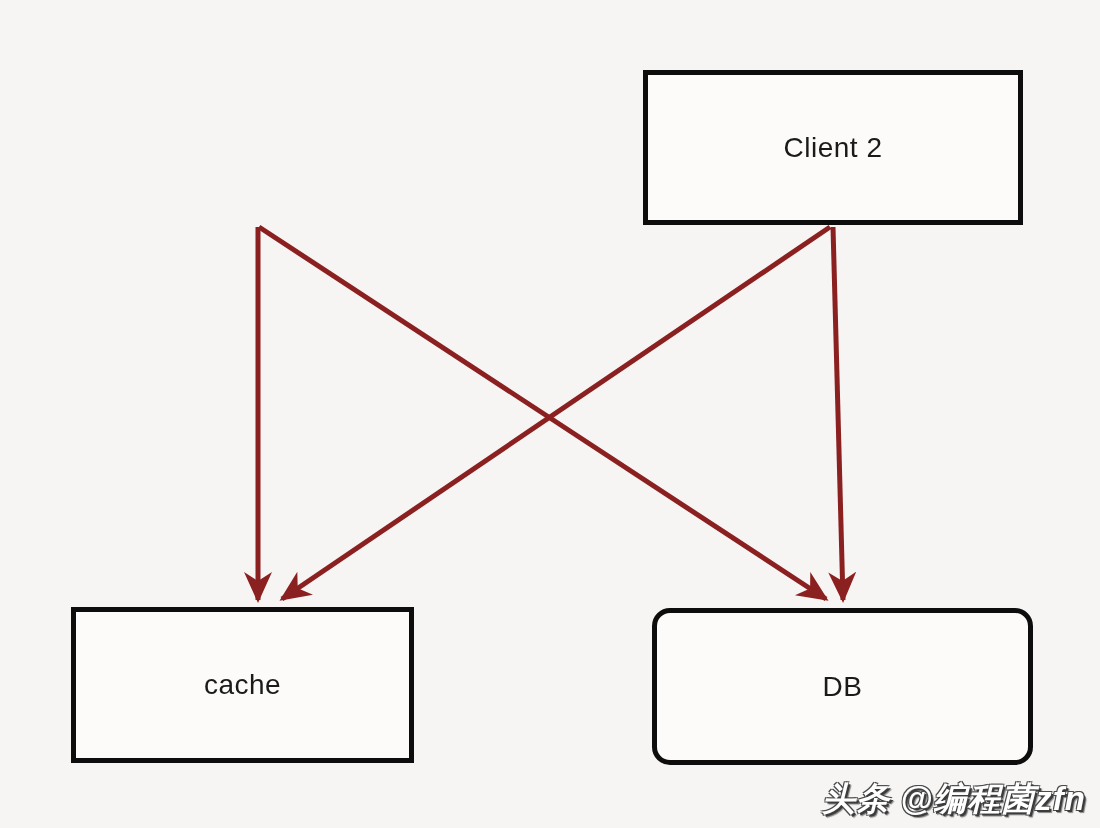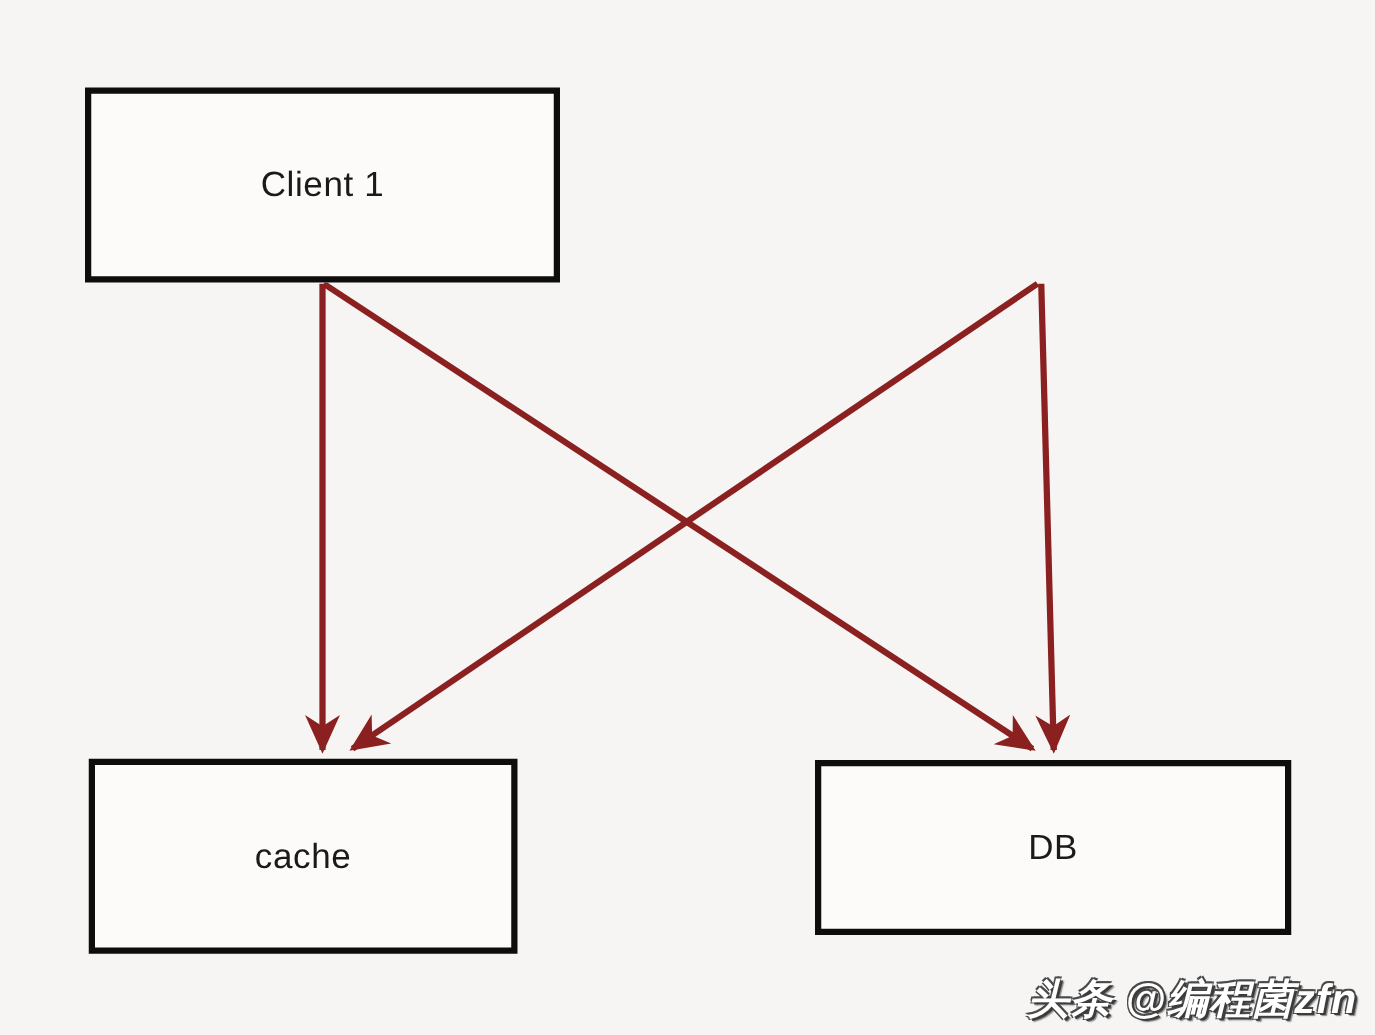--- a/index.html
+++ b/index.html
@@ -29,21 +29,21 @@
     align-items: center;
     justify-content: center;
     font-size: 28px;
     letter-spacing: 0.5px;
     color: #1a1a1a;
     z-index: 2;
   }
   .node-client1 { left: 68px;  top: 70px;  width: 380px; height: 156px; }
   .node-client2 { left: 643px; top: 70px;  width: 380px; height: 155px; }
   .node-cache   { left: 71px;  top: 607px; width: 343px; height: 156px; }
-  .node-db      { left: 652px; top: 608px; width: 381px; height: 140px; }
+  .node-db      { left: 652px; top: 608px; width: 381px; height: 157px; border-radius: 18px; }
   svg.edges {
     position: absolute;
     left: 0; top: 0;
     width: 1100px;
     height: 828px;
     z-index: 1;
     pointer-events: none;
   }
   .watermark {
     position: absolute;
@@ -75,24 +75,24 @@
       </marker>
     </defs>
     <g>
         <line x1="258" y1="227" x2="258" y2="600" stroke="#8b2020" stroke-width="5" marker-end="url(#arrowhead)"></line>
         <line x1="259" y1="227" x2="826" y2="599" stroke="#8b2020" stroke-width="5" marker-end="url(#arrowhead)"></line>
         <line x1="830" y1="227" x2="282" y2="599" stroke="#8b2020" stroke-width="5" marker-end="url(#arrowhead)"></line>
         <line x1="833" y1="227" x2="843" y2="600" stroke="#8b2020" stroke-width="5" marker-end="url(#arrowhead)"></line>
       </g>
   </svg>
 
-  <div class="node node-client1">
-    <span>Client 1</span>
+
+  <div class="node node-client2">
+    <span>Client 2</span>
   </div>
-
 
   <div class="node node-cache">
     <span>cache</span>
   </div>
 
   <div class="node node-db">
     <span>DB</span>
   </div>
 
   <div class="watermark">头条 @编程菌zfn</div>

